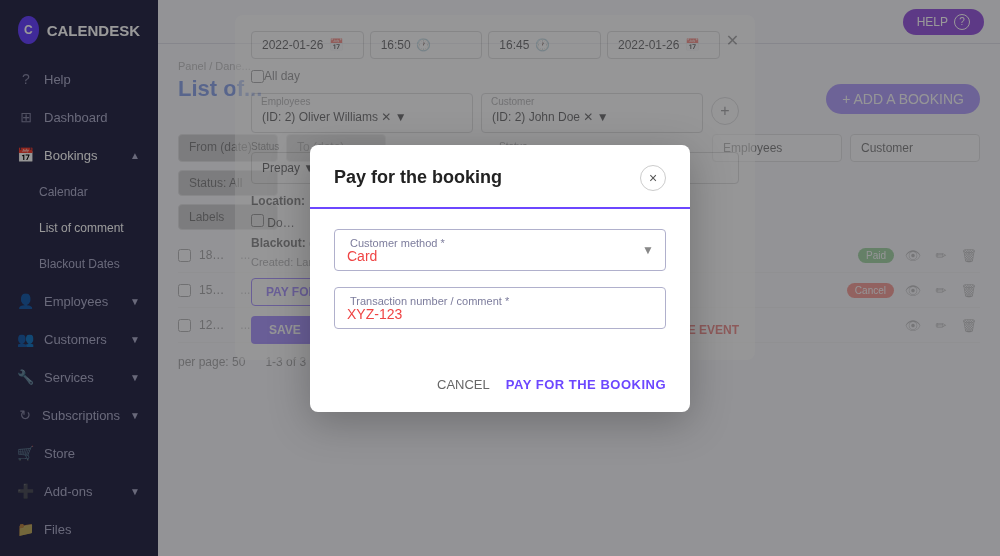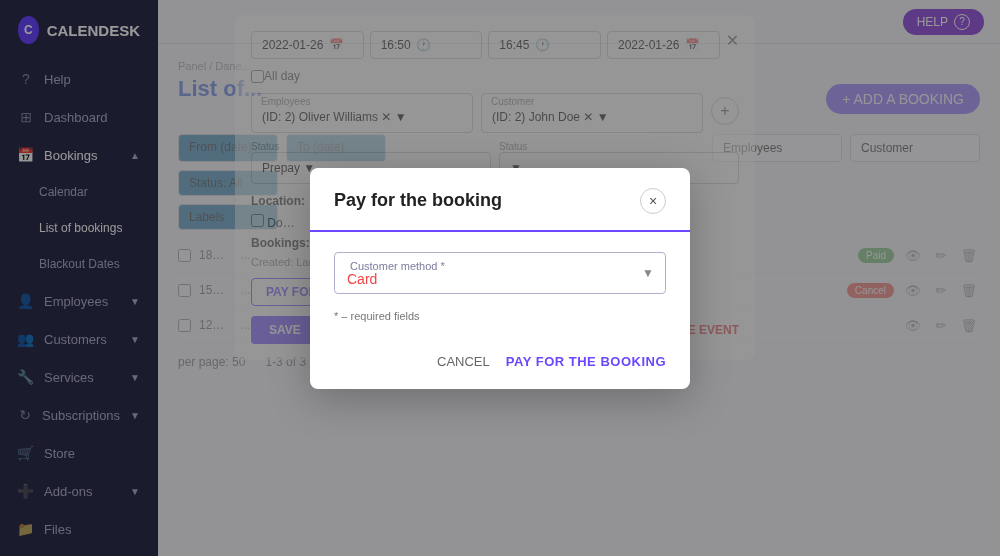--- a/index.html
+++ b/index.html
@@ -49,21 +49,21 @@
     
     .bg-controls { opacity: 0.45; pointer-events: none; }
     .bg-select {
       border: 1px solid #ccc; border-radius: 4px; padding: 6px 10px;
       font-size: 12px; background: white; min-width: 120px; position: relative;
     }
 
     .filter-bar { display: flex; gap: 8px; margin-bottom: 8px; }
     .filter-input {
       border: 1px solid #ccc; border-radius: 4px; padding: 5px 10px;
-      font-size: 12px; background: #0369a1; min-width: 100px;
+      font-size: 12px; background: #a3a3a3; min-width: 100px;
     }
     .reset-btn {
       background: white; border: 1px solid #ccc; border-radius: 4px;
       padding: 5px 12px; font-size: 12px; cursor: pointer; margin-left: auto;
     }
 
     .table-area { margin-top: 8px; }
     .table-row-bg {
       display: flex; align-items: center; gap: 8px; padding: 6px 0;
       border-bottom: 1px solid #eee; font-size: 12px; color: #555;
@@ -170,21 +170,21 @@
   </div>
   <div class="sidebar-item active">
     <span class="sidebar-icon">📅</span>
     <span>Bookings</span>
     <span style="margin-left:auto;font-size:10px;color:#b0b0cc">▲</span>
   </div>
   <div class="sidebar-item sub">
     <span>Calendar</span>
   </div>
   <div class="sidebar-item sub active-sub" style="color:white">
-    <span>List of bookings</span>
+    <span>List of comment</span>
   </div>
   <div class="sidebar-item sub">
     <span>Blackout Dates</span>
   </div>
   <div class="sidebar-item">
     <span class="sidebar-icon">👤</span>
     <span>Employees</span>
     <span style="margin-left:auto;font-size:10px;color:#b0b0cc">▼</span>
   </div>
   <div class="sidebar-item">
@@ -347,21 +347,21 @@
     </div>
   </div>
   <div style="margin-top:8px;font-size:12px;color:#333;">
     <span style="font-weight:600;">Location:</span>
     <input type="radio" checked="" style="margin-left: 8px;"> <span>Goo…</span>
   </div>
   <div style="margin-top:6px;font-size:12px;color:#333;">
     <input type="checkbox" style=""> <span>Do…</span>
   </div>
   <div style="margin-top:6px;font-size:12px;color:#333;">
-    <span style="font-weight:600;">Bookings:</span> (ID: 2) Jo…
+    <span style="font-weight:600;">Blackout:</span> (ID: 2) Jo…
   </div>
   <div style="margin-top:6px;font-size:11px;color:#888;">Created: Language Calendesk (24.01.2022 20:50)</div>
   <div style="margin-top:10px;">
     <button style="background:none;border:1px solid #6c47ff;color:#6c47ff;border-radius:4px;padding:6px 14px;font-size:12px;font-weight:600;cursor:pointer;">
       <span>PAY FOR THE BOOKING</span>
     </button>
   </div>
   <div style="display:flex;justify-content:space-between;margin-top:10px;">
     <button style="background:#6c47ff;color:white;border:none;border-radius:4px;padding:7px 18px;font-size:12px;font-weight:600;cursor:pointer;">
       <span>SAVE</span>
@@ -389,22 +389,27 @@
           <select class="field-select" style="padding-top:18px;padding-bottom:6px;">
             <option value="Card" selected="">Card</option>
             <option value="Cash">Cash</option>
             <option value="Transfer">Transfer</option>
             <option value="Other">Other</option>
           </select>
           <span class="select-arrow">▼</span>
         </div>
       </div>
 
-
-      <div class="required-note">* – required fields</div>
+      <div class="field-group">
+        <div class="field-wrapper">
+          <span class="field-label">Transaction number / comment *</span>
+          <input type="text" class="field-input" value="XYZ-123" style="padding-top: 18px; padding-bottom: 6px;">
+        </div>
+      </div>
+
     </div>
 
     <div class="modal-footer">
       <button class="cancel-btn">
         <span>CANCEL</span>
       </button>
       <button class="pay-btn">
         <span>PAY FOR THE BOOKING</span>
       </button>
     </div>

